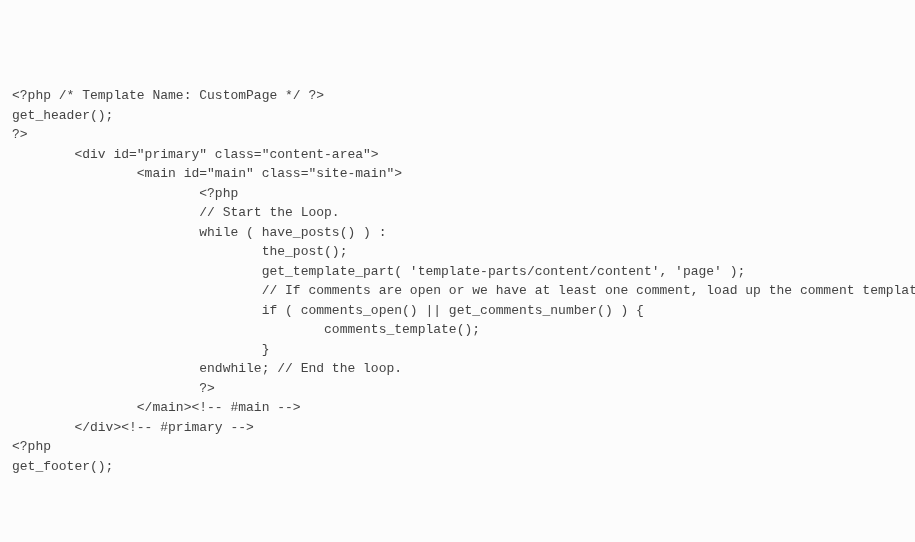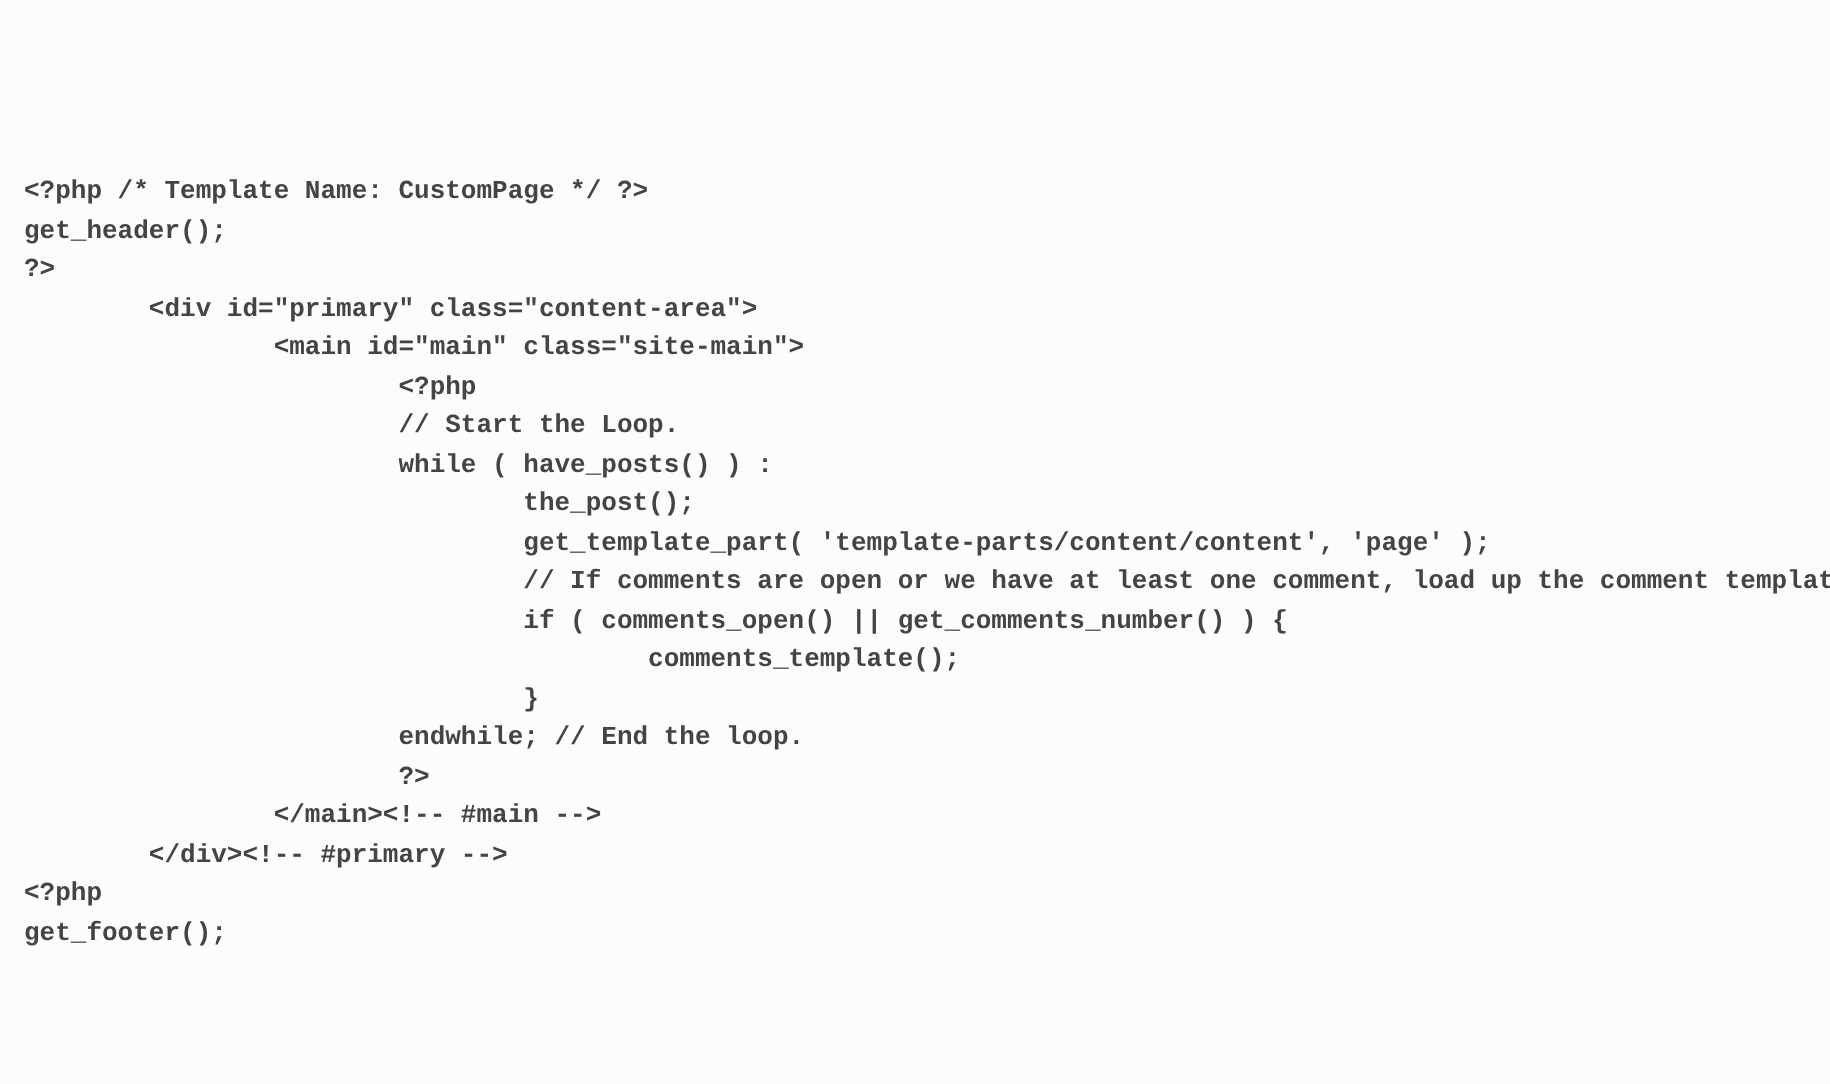--- a/index.html
+++ b/index.html
@@ -6,21 +6,21 @@
   body {
     background: #fcfcfc;
     font-family: Consolas, 'Courier New', monospace;
     font-size: 13px;
     line-height: 1.5;
     color: #444;
     padding: 8px 12px;
     white-space: pre;
     overflow: auto;
   }
-  .code-line { display: block; font-weight: bold; }
+  .code-line { display: block; }
 </style>
 </head>
 <body>
 
 
 
 <div><span class="code-line">&lt;?php /* Template Name: CustomPage */ ?&gt;</span><span class="code-line"></span><span class="code-line">get_header();</span><span class="code-line">?&gt;</span><span class="code-line"></span><span class="code-line">        &lt;div id="primary" class="content-area"&gt;</span><span class="code-line">                &lt;main id="main" class="site-main"&gt;</span><span class="code-line"></span><span class="code-line">                        &lt;?php</span><span class="code-line"></span><span class="code-line">                        // Start the Loop.</span><span class="code-line">                        while ( have_posts() ) :</span><span class="code-line">                                the_post();</span><span class="code-line"></span><span class="code-line">                                get_template_part( 'template-parts/content/content', 'page' );</span><span class="code-line"></span><span class="code-line">                                // If comments are open or we have at least one comment, load up the comment template.</span><span class="code-line">                                if ( comments_open() || get_comments_number() ) {</span><span class="code-line">                                        comments_template();</span><span class="code-line">                                }</span><span class="code-line"></span><span class="code-line">                        endwhile; // End the loop.</span><span class="code-line">                        ?&gt;</span><span class="code-line"></span><span class="code-line">                &lt;/main&gt;&lt;!-- #main --&gt;</span><span class="code-line">        &lt;/div&gt;&lt;!-- #primary --&gt;</span><span class="code-line"></span><span class="code-line">&lt;?php</span><span class="code-line">get_footer();</span></div>
 
 
 

